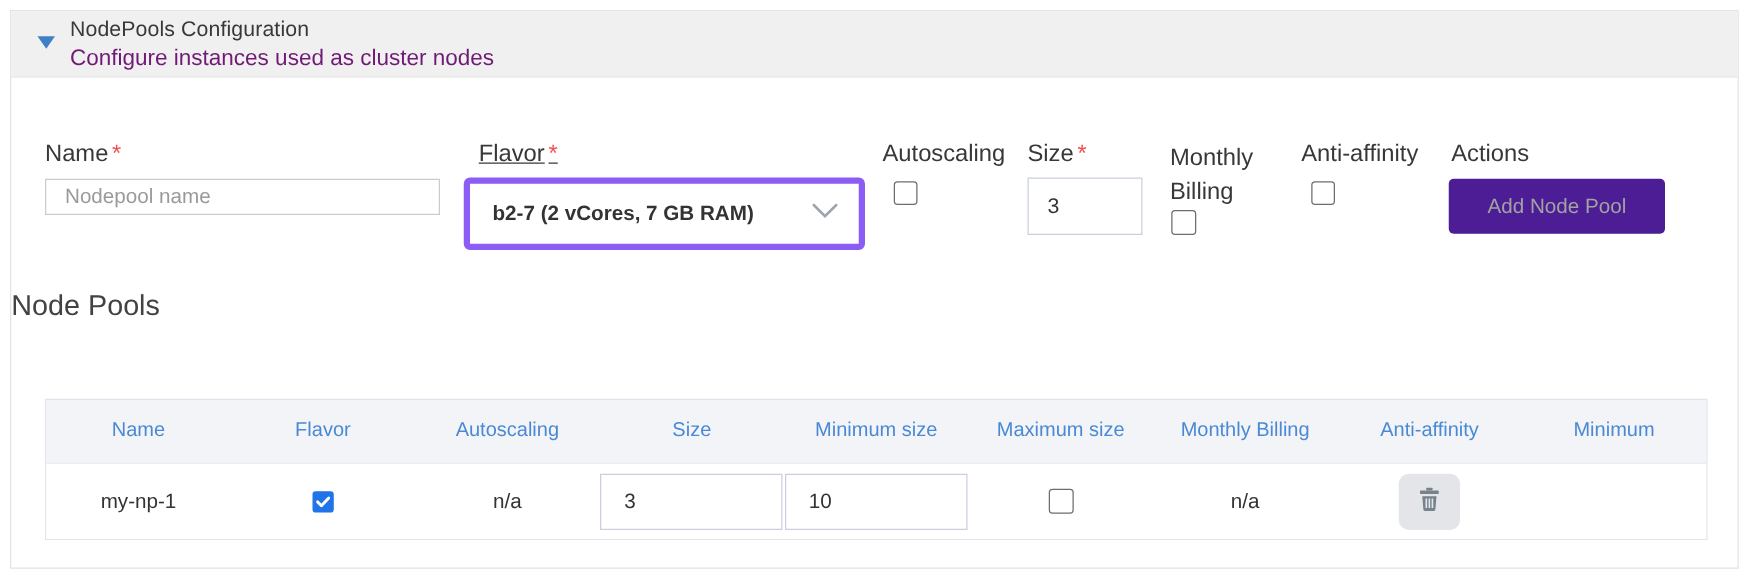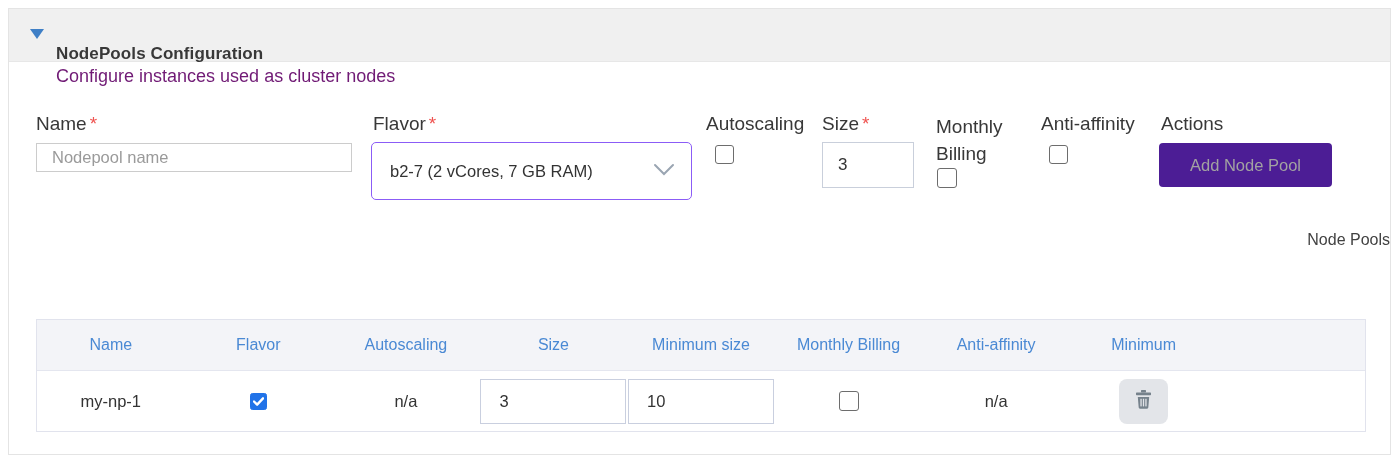--- a/index.html
+++ b/index.html
@@ -9,58 +9,58 @@
   .panel { position:absolute; left:8px; top:8px; width:1383px; height:447px;
     background:#fff; border:1px solid #e4e4e4; }
 
   
   .panel-header { position:relative; height:53px; background:#f0f0f0;
     border-bottom:1px solid #e7e7e7; }
   .caret-down { position:absolute; left:21px; top:20px; width:0; height:0;
     border-left:7px solid transparent; border-right:7px solid transparent;
     border-top:10px solid #3f7fc6; cursor:pointer; }
   .hdr-text { position:absolute; left:47px; top:5px; }
-  .hdr-title { font-size:17px; font-weight:700; color:#383838; letter-spacing:.1px;margin-top:30px; }
+  .hdr-title { font-size:17px; font-weight:400; color:#383838; letter-spacing:.1px; }
   .hdr-sub { font-size:18px; color:#701a75; margin-top:2px; }
 
   
   .flabel { position:absolute; font-size:19px; color:#383838; }
   .req { color:#ef5350; margin-left:3px; }
 
   .text-input { position:absolute; border:1px solid #cccccc; background:#fff;
     font-family:"Liberation Sans", sans-serif; font-size:16.5px; color:#333;
     padding:0 15px; outline:none; }
   .text-input::placeholder { color:#9a9a9a; }
 
   .name-input { left:27px; top:134px; width:316px; height:29px; }
   .size-input { left:813px; top:133px; width:92px; height:46px;
     border-color:#c9cfdb; font-size:17px; }
 
   .select-box { position:absolute; left:362px; top:133px; width:321px; height:58px;
-    border:1px solid #8b5cf6; border-radius:5px; background:#fff; cursor:pointer;
+    border:5px solid #8b5cf6; border-radius:5px; background:#fff; cursor:pointer;
     display:flex; align-items:center; justify-content:space-between;
-    padding:0 16px 0 18px; }
+    padding:0 16px 0 18px;font-weight:bold; }
   .select-box .sel-text { font-size:16.5px; color:#333; }
 
   .cb { position:absolute; width:19px; height:19px; background:#fff;
     border:1.5px solid #6d6d6d; border-radius:3px; cursor:pointer;
     display:flex; align-items:center; justify-content:center; }
   .cb svg { display:none; }
   .cb.checked { background:#2173e8; border-color:#2173e8; }
   .cb.checked svg { display:block; }
 
   .monthly-label { left:927px; top:104px; width:80px; line-height:27px; }
 
   .add-btn { position:absolute; left:1150px; top:134px; width:173px; height:44px;
     background:#4c1d95; border:none; border-radius:4px; color:#a2a2a2;
     font-family:"Liberation Sans", sans-serif; font-size:16.5px; cursor:default; }
 
   
-  .np-title { position:absolute; left:0; right:0; top:222px; text-align:right;
-    font-size:16px; color:#424242; }
+  .np-title { position:absolute; left:0; right:0; top:222px; text-align:left;
+    font-size:23px; color:#424242; }
 
   
   .np-table { position:absolute; left:27px; top:310px; width:1330px;
     border:1px solid #e1e3ed; }
   .t-head { display:grid; grid-template-columns:repeat(9,1fr); height:50px;
     background:#f3f4f8; align-items:center; }
   .t-head .th { text-align:center; font-size:16px; color:#4a89d4; cursor:pointer; }
   .t-row { display:grid; grid-template-columns:repeat(9,1fr); height:61px;
     background:#fff; border-top:1px solid #e4e6ef; align-items:center; }
   .t-cell { display:flex; align-items:center; justify-content:center;
@@ -86,21 +86,21 @@
       <div class="hdr-title">NodePools Configuration</div>
       <div class="hdr-sub">Configure instances used as cluster nodes</div>
     </div>
   </div>
 
   <div class="flabel" style="left:27px; top:104px;">
     <span>Name</span><span class="req">*</span>
   </div>
   <input class="text-input name-input" type="text" placeholder="Nodepool name" style="">
 
-  <div class="flabel" style="left:364px; top:104px;">
+  <div class="flabel" style="left:374px; top:104px;text-decoration:underline;">
     <span>Flavor</span><span class="req">*</span>
   </div>
   <div class="select-box">
     <span class="sel-text">b2-7 (2 vCores, 7 GB RAM)</span>
     <span>
       <svg width="22" height="13" viewBox="0 0 22 13">
           <path d="M2 2 L11 11 L20 2" stroke="#9aa5b2" stroke-width="2" fill="none" stroke-linecap="round"></path>
         </svg>
     </span>
   </div>
@@ -130,20 +130,21 @@
 
   <div class="np-title">Node Pools</div>
 
   <div class="np-table">
     <div class="t-head">
       <div class="th">Name</div>
       <div class="th">Flavor</div>
       <div class="th">Autoscaling</div>
       <div class="th">Size</div>
       <div class="th">Minimum size</div>
+      <div class="th">Maximum size</div>
       <div class="th">Monthly Billing</div>
       <div class="th">Anti-affinity</div>
       <div class="th">Minimum</div>
     </div>
 
     <div class="t-row">
       <div class="t-cell">my-np-1</div>
       <div class="t-cell">
         <div class="cb cb-checked-style checked">
           <svg width="11" height="9" viewBox="0 0 12 10">

